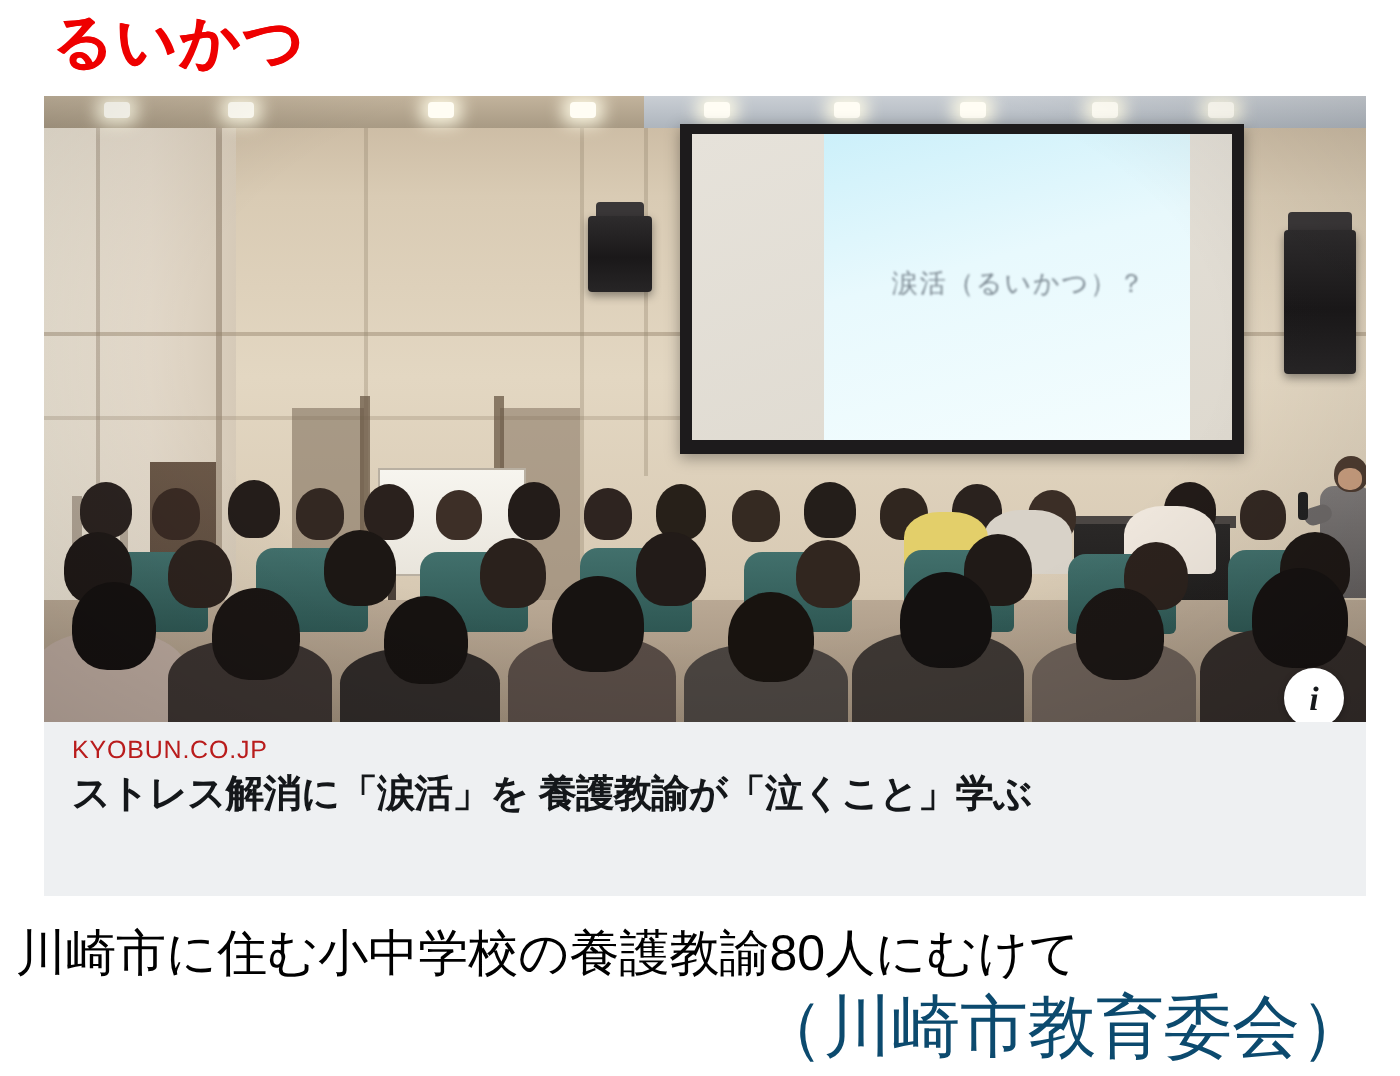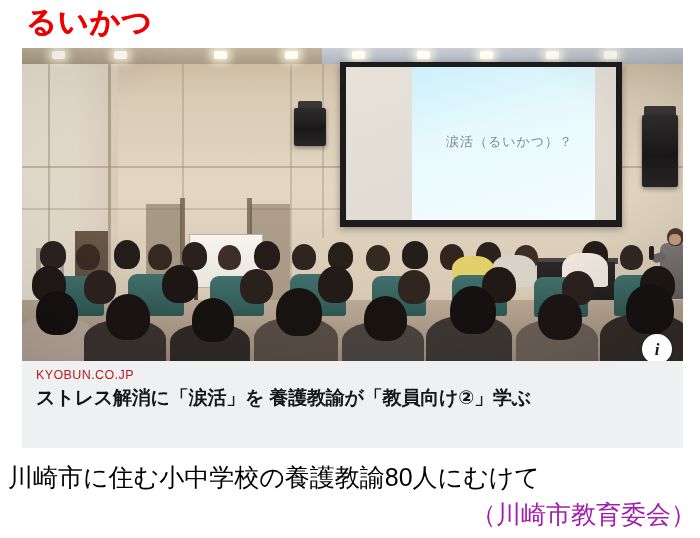--- a/index.html
+++ b/index.html
@@ -290,24 +290,24 @@
     left: 8px;
     top: 460px;
     font-size: 25px;
     color: #000000;
     line-height: 34px;
     white-space: nowrap;
     letter-spacing: 0px;
   }
   #caption-line2 {
     position: absolute;
-    right: 4px;
+    right: 16px;
     top: 497px;
-    font-size: 25px;
-    color: #a21caf;
+    font-size: 34px;
+    color: #0c4a6e;
     line-height: 34px;
     white-space: nowrap;
   }
 </style>
 </head>
 <body>
 
 <div id="slide-title">るいかつ</div>
 
 <div id="link-card">
@@ -435,18 +435,18 @@
 
     <div class="ph" style="left:0;top:0;width:661px;height:313px;background:radial-gradient(ellipse at 50% 40%, rgba(0,0,0,0) 55%, rgba(0,0,0,0.14) 100%);"></div>
   </div>
 
   <div id="info-badge">
     <span>i</span>
   </div>
 
   <div id="card-text">
     <div id="card-domain">KYOBUN.CO.JP</div>
-    <div id="card-headline">ストレス解消に「涙活」を 養護教諭が「教員向け②」学ぶ</div>
+    <div id="card-headline">ストレス解消に「涙活」を 養護教諭が「泣くこと」学ぶ</div>
   </div>
 </div>
 
 <div id="caption-line1">川崎市に住む小中学校の養護教諭80人にむけて</div>
 <div id="caption-line2">（川崎市教育委会）</div>
 
 </body></html>

